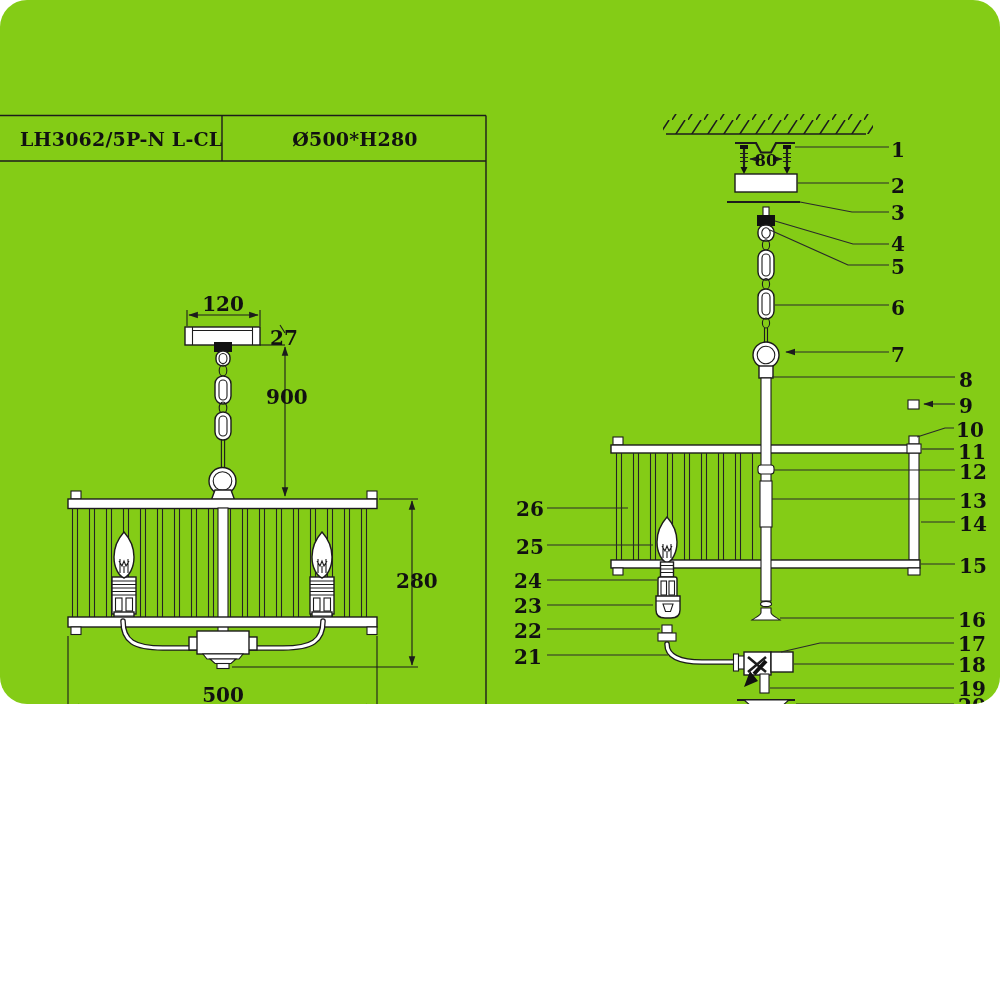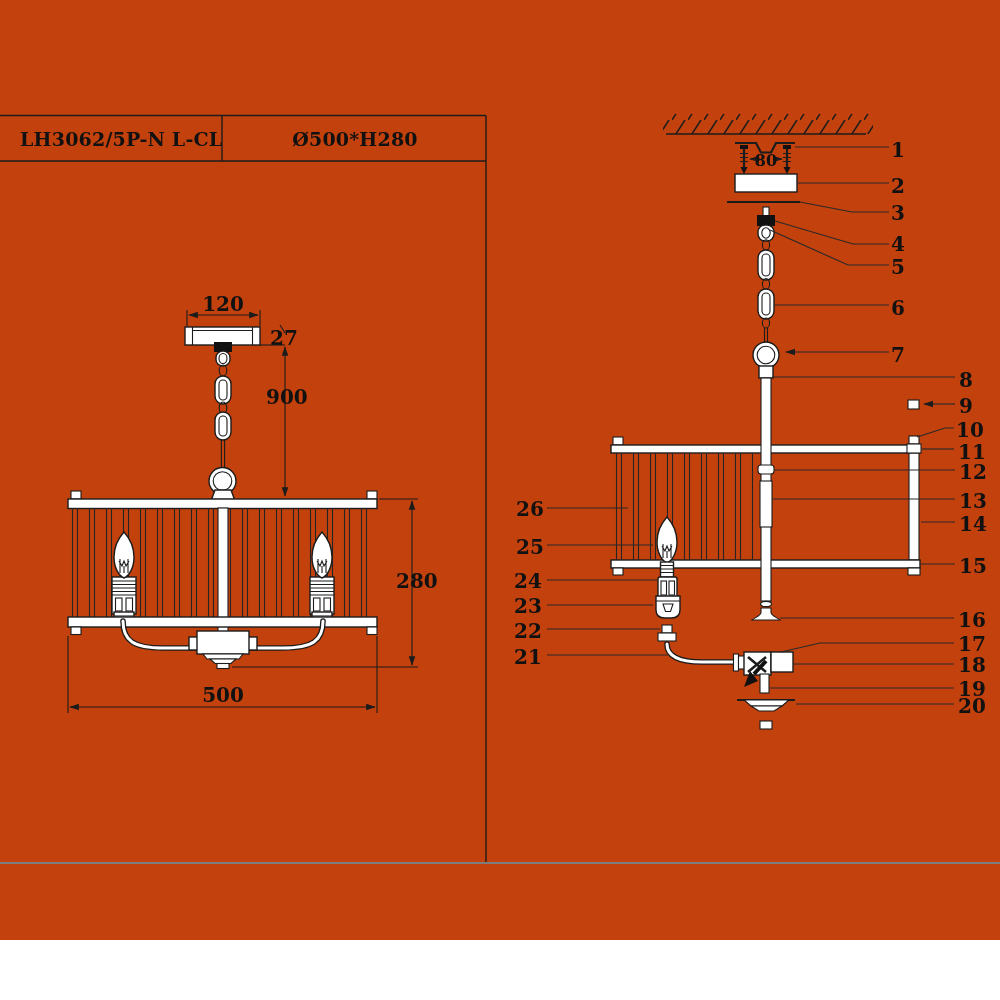--- a/index.html
+++ b/index.html
@@ -1,16 +1,16 @@
 <!DOCTYPE html>
 <html><head>
 <meta charset="utf-8">
 <style>
   html,body{margin:0;padding:0;background:#ffffff;}
-  .sheet{position:relative;width:1000px;height:940px;background:#c2410c;overflow:hidden;}
+  .sheet{position:relative;width:1000px;height:704px;background:#84cc16;overflow:hidden;border-radius:27px;}
   svg{position:absolute;left:0;top:0;}
   
   .ln{stroke:#1c1c1c;stroke-width:1.4;fill:none;}
   .lnthin{stroke:#1c1c1c;stroke-width:1.1;fill:none;}
   .ln2{stroke:#1c1c1c;stroke-width:2.2;fill:none;}
   .wf{fill:#ffffff;stroke:#1c1c1c;stroke-width:1.4;}
   .wfthin{fill:#ffffff;stroke:#1c1c1c;stroke-width:1.1;}
   .blk{fill:#111111;stroke:none;}
   .lead{stroke:#2a2a2a;stroke-width:1.15;fill:none;}
   .dim{stroke:#1c1c1c;stroke-width:1.1;fill:none;}

